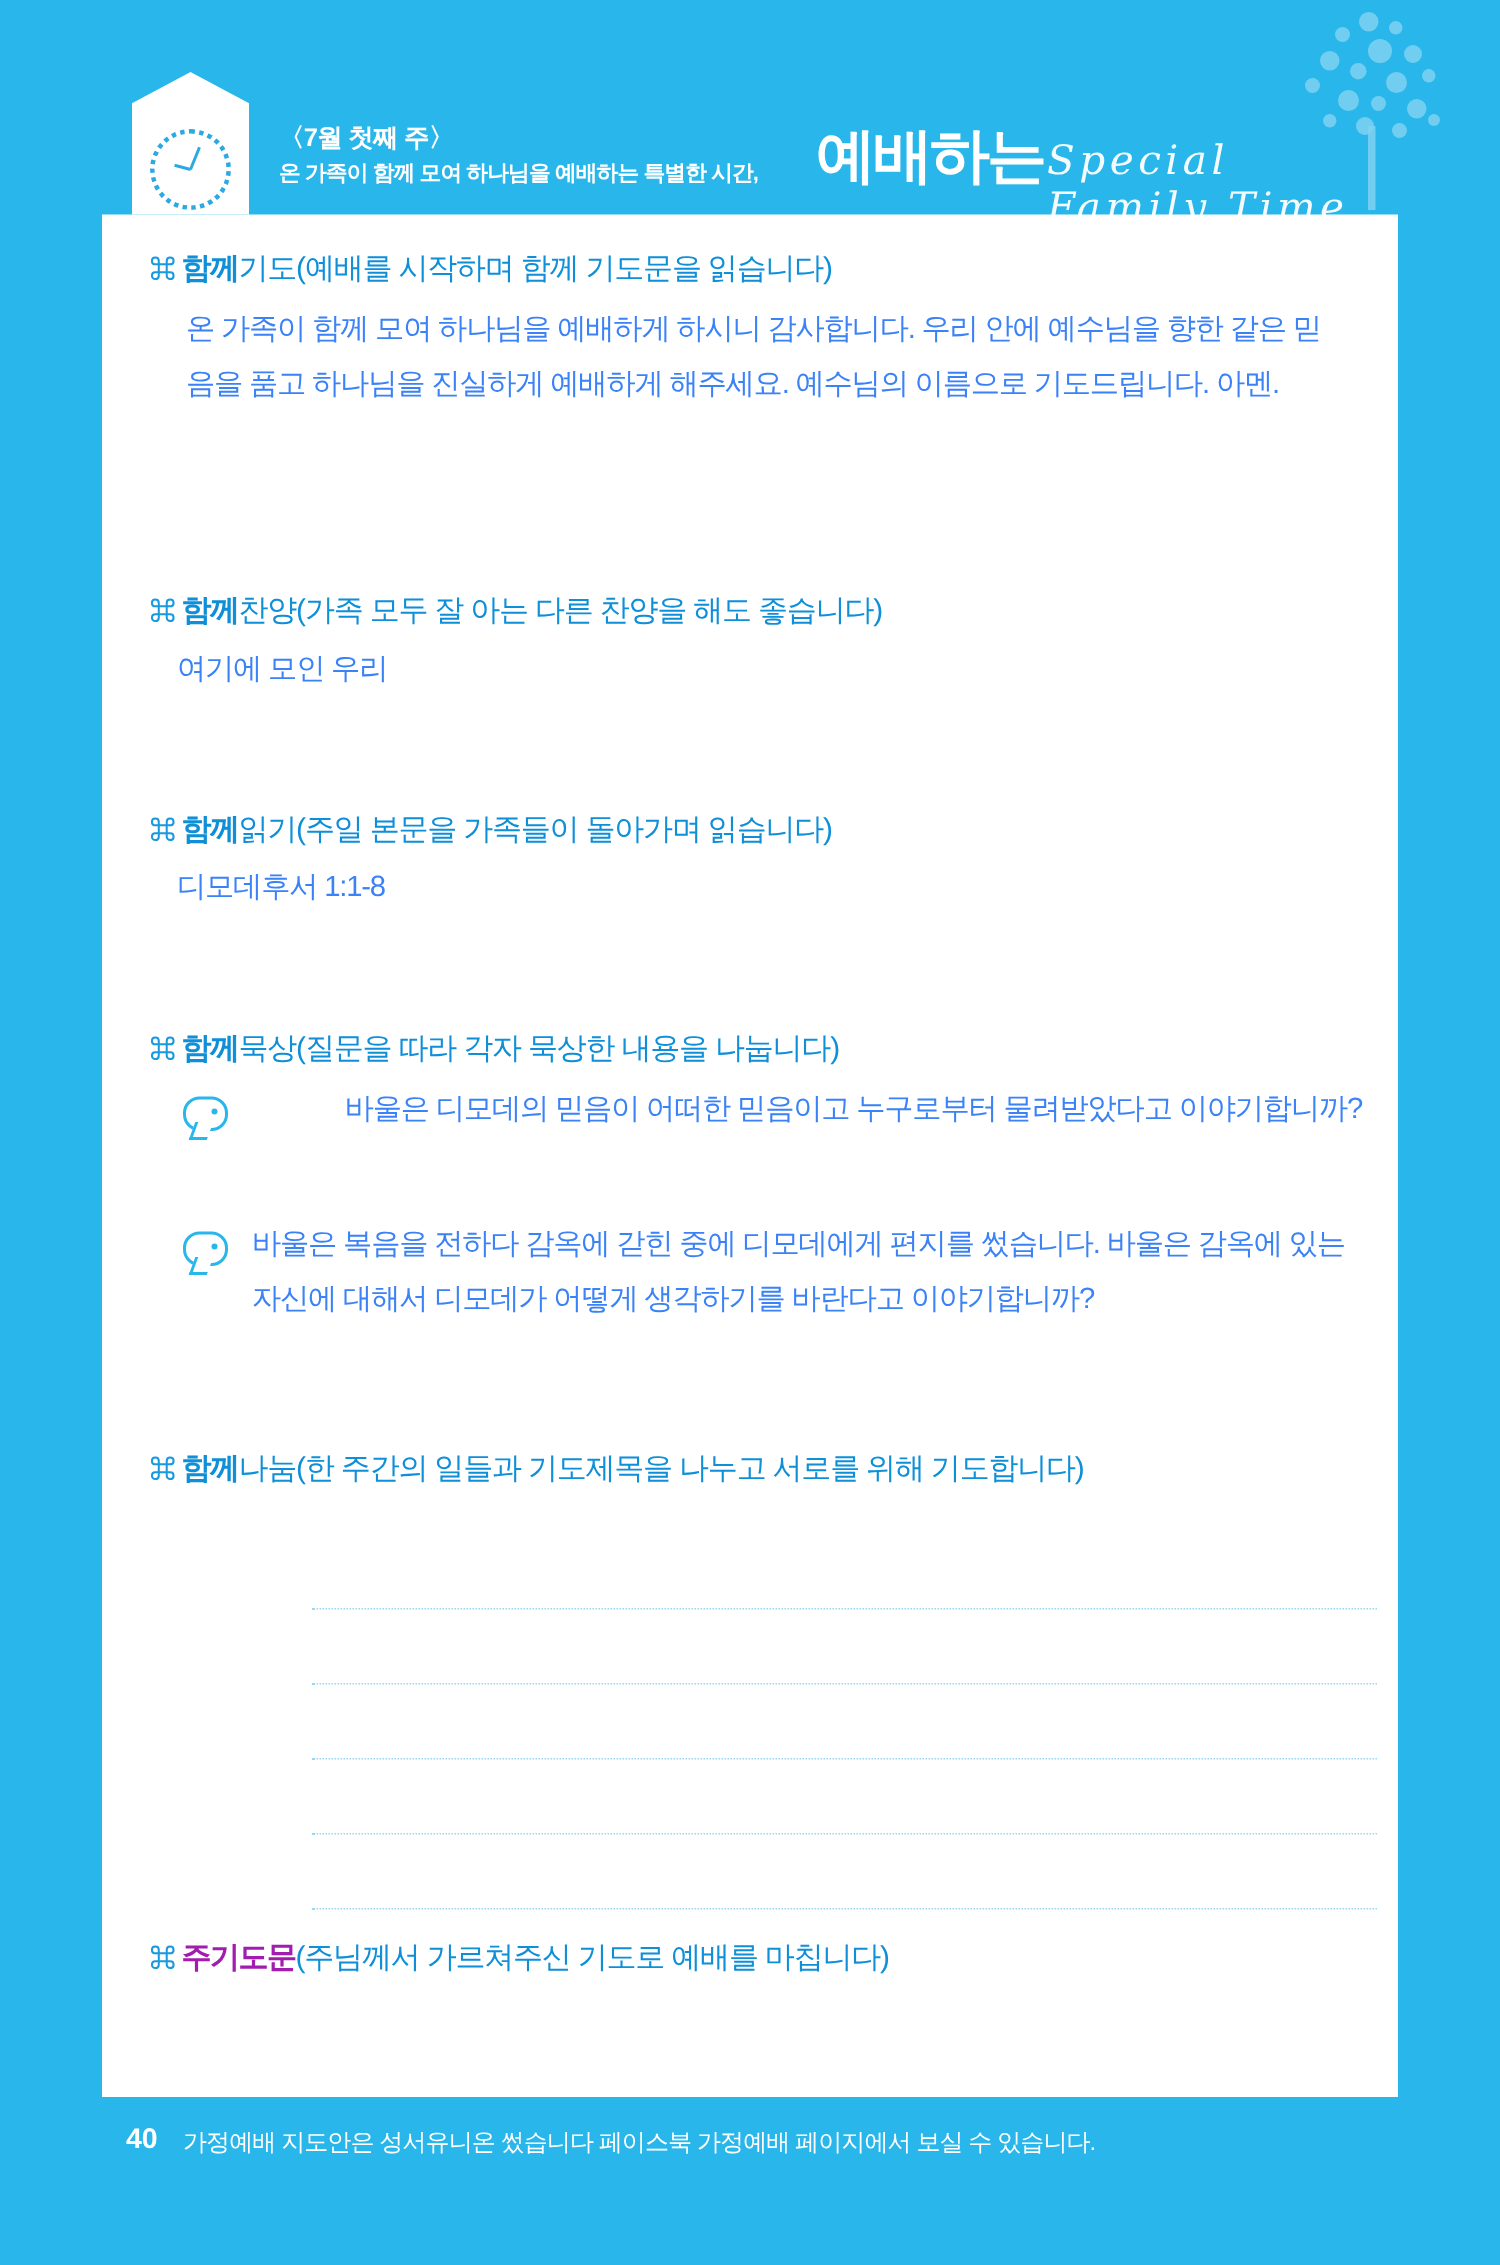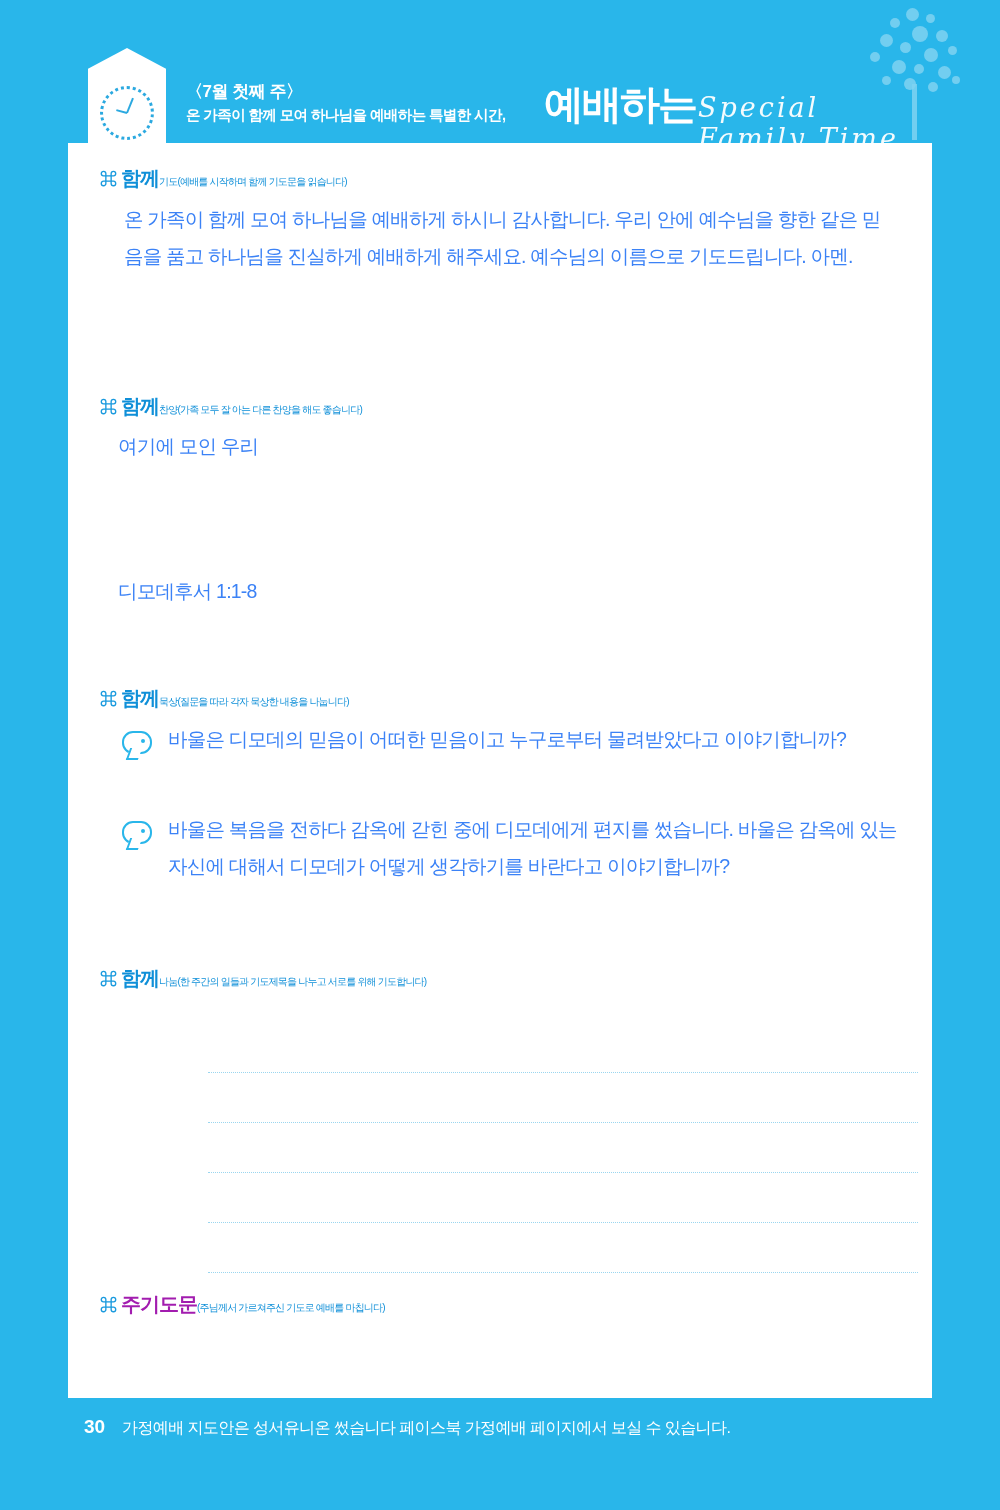--- a/index.html
+++ b/index.html
@@ -151,21 +151,21 @@
     margin-right: 4px;
   }
   .sect-main {
     color: #0f8fd8;
     font-size: 20px;
     font-weight: bold;
     letter-spacing: -1px;
   }
   .sect-note {
     color: #0f8fd8;
-    font-size: 10px;
+    font-size: 20px;
     letter-spacing: -0.8px;
   }
   .sect-main.dark { color: #a21caf; }
 
   .body-text {
     position: absolute;
     color: #3b82f6;
     font-size: 19.5px;
     line-height: 37px;
     letter-spacing: -0.8px;
@@ -274,30 +274,33 @@
     <div class="sect" style="top: 22px;">
       <span class="cmd">⌘</span><span class="sect-main">함께</span><span class="sect-note">기도(예배를 시작하며 함께 기도문을 읽습니다)</span>
     </div>
     <div class="body-text" style="left:56px; top:58px; width:770px;">온 가족이 함께 모여 하나님을 예배하게 하시니 감사합니다. 우리 안에 예수님을 향한 같은 믿음을 품고 하나님을 진실하게 예배하게 해주세요. 예수님의 이름으로 기도드립니다. 아멘.</div>
 
     <div class="sect" style="top: 250px;">
       <span class="cmd">⌘</span><span class="sect-main">함께</span><span class="sect-note">찬양(가족 모두 잘 아는 다른 찬양을 해도 좋습니다)</span>
     </div>
     <div class="body-text" style="left:50px; top:285px; width:770px;">여기에 모인 우리</div>
 
+    <div class="sect" style="top: 396px;">
+      <span class="cmd">⌘</span><span class="sect-main">함께</span><span class="sect-note">읽기(주일 본문을 가족들이 돌아가며 읽습니다)</span>
+    </div>
     <div class="body-text" style="left:50px; top:430px; width:770px;">디모데후서 1:1-8</div>
 
     <div class="sect" style="top: 542px;">
       <span class="cmd">⌘</span><span class="sect-main">함께</span><span class="sect-note">묵상(질문을 따라 각자 묵상한 내용을 나눕니다)</span>
     </div>
 
     <div class="bubble" style="left:54px; top:588px;">
       <span class="tail-dot"></span>
     </div>
-    <div class="body-text" style="left:100px; top:578px; width:740px;">바울은 디모데의 믿음이 어떠한 믿음이고 누구로부터 물려받았다고 이야기합니까?</div>
+    <div class="body-text" style="left:100px; top:578px; width:740px;text-align:right;">바울은 디모데의 믿음이 어떠한 믿음이고 누구로부터 물려받았다고 이야기합니까?</div>
 
     <div class="bubble" style="left:54px; top:678px;">
       <span class="tail-dot"></span>
     </div>
     <div class="body-text" style="left:100px; top:668px; width:740px;">바울은 복음을 전하다 감옥에 갇힌 중에 디모데에게 편지를 썼습니다. 바울은 감옥에 있는 자신에 대해서 디모데가 어떻게 생각하기를 바란다고 이야기합니까?</div>
 
     <div class="sect" style="top: 822px;">
       <span class="cmd">⌘</span><span class="sect-main">함께</span><span class="sect-note">나눔(한 주간의 일들과 기도제목을 나누고 서로를 위해 기도합니다)</span>
     </div>
 
@@ -309,17 +312,17 @@
       <div class="line"></div>
     </div>
 
     <div class="sect" style="top: 1148px;">
       <span class="cmd">⌘</span><span class="sect-main dark">주기도문</span><span class="sect-note">(주님께서 가르쳐주신 기도로 예배를 마칩니다)</span>
     </div>
 
   </div>
 
   <div class="footer">
-    <div class="pg-num">30</div>
+    <div class="pg-num">40</div>
     <div class="foot-text">가정예배 지도안은 성서유니온 썼습니다 페이스북 가정예배 페이지에서 보실 수 있습니다.</div>
   </div>
 
 </div>
 
 </body></html>

